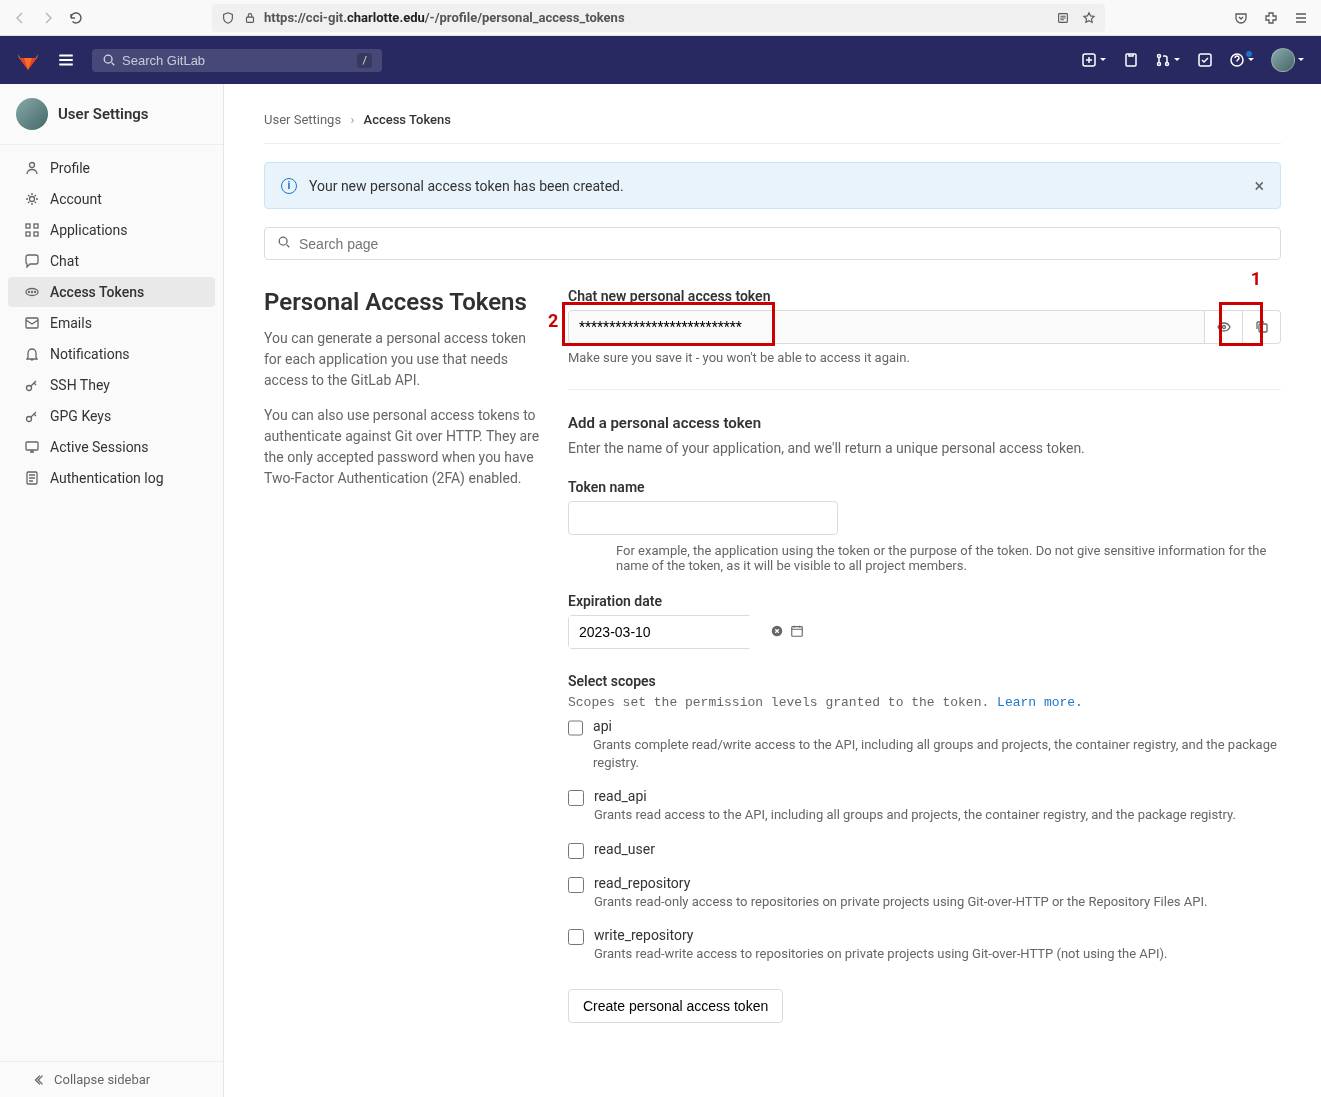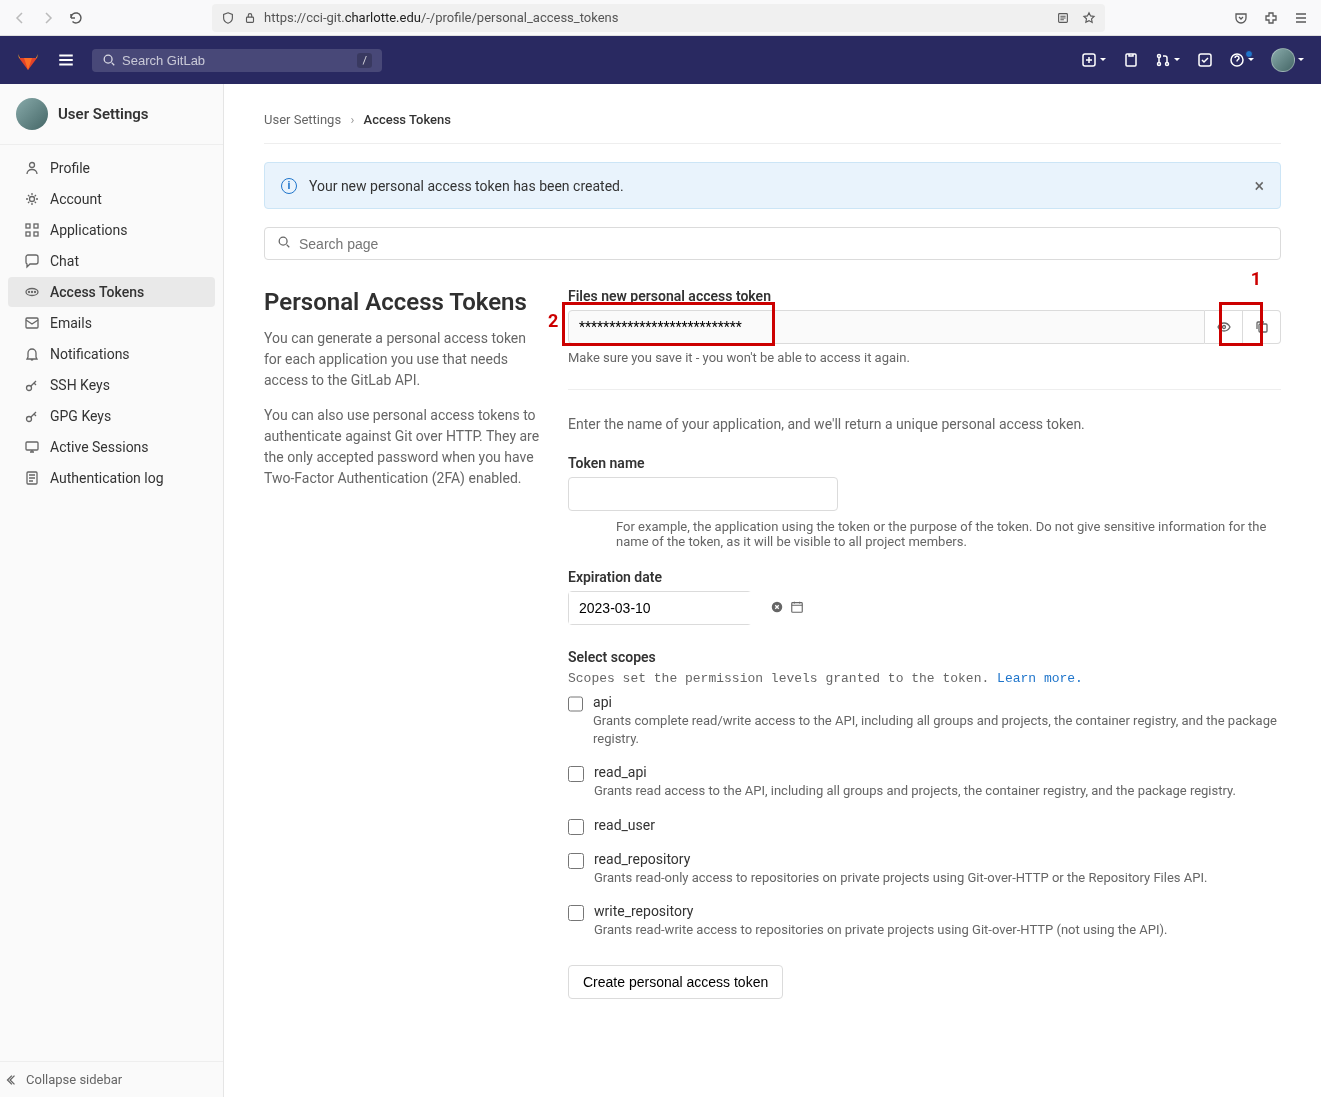--- a/index.html
+++ b/index.html
@@ -3,21 +3,21 @@
   <meta charset="utf-8">
   <style>
     * { box-sizing: border-box; margin: 0; padding: 0; }
     body { font-family: -apple-system, BlinkMacSystemFont, "Segoe UI", Roboto, sans-serif; font-size: 14px; color: #333; background: #fff; }
     
     
     .browser-chrome { height: 36px; background: #f9f9fa; border-bottom: 1px solid #e0e0e0; display: flex; align-items: center; padding: 0 12px; gap: 8px; }
     .bc-nav { display: flex; gap: 12px; align-items: center; }
     .bc-icon { width: 16px; height: 16px; color: #5a5a5a; display: flex; align-items: center; justify-content: center; cursor: pointer; }
     .bc-icon.disabled { color: #bbb; }
-    .bc-urlbar { flex: 1; margin: 0 120px 0 120px; background: #f0f0f0; border-radius: 4px; height: 28px; display: flex; align-items: center; padding: 0 8px; gap: 6px; }
+    .bc-urlbar { flex: 1; margin: 0 120px 0 120px; background: #f0f0f0; border-radius: 4px; height: 28px; display: flex; align-items: center; padding: 0 8px; gap: 6px; font-weight: bold; }
     .bc-url { color: #555; font-size: 13px; }
     .bc-url .domain { color: #222; }
     .bc-right { display: flex; gap: 14px; align-items: center; margin-left: auto; }
     
     
     .topbar { height: 48px; background: #292961; display: flex; align-items: center; padding: 0 16px; gap: 12px; }
     .topbar-left { display: flex; align-items: center; gap: 16px; }
     .topbar-logo svg { width: 24px; height: 24px; }
     .topbar-hamburger { width: 20px; height: 20px; color: #fff; cursor: pointer; display:flex; align-items:center; justify-content:center;}
     .topbar-search { flex: 0 0 290px; background: rgba(255,255,255,0.15); border-radius: 4px; height: 23px; display: flex; align-items: center; padding: 0 10px; color: rgba(255,255,255,0.8); gap: 6px; }
@@ -32,21 +32,21 @@
     
     .layout { display: flex; height: calc(100vh - 36px - 48px); }
     .sidebar { width: 224px; background: #fafafa; border-right: 1px solid #e5e5e5; display: flex; flex-direction: column; position: relative; }
     .sb-header { display: flex; align-items: center; gap: 10px; padding: 14px 16px; border-bottom: 1px solid #eee; }
     .sb-avatar { width: 32px; height: 32px; border-radius: 50%; background: linear-gradient(135deg, #8aa 0%, #466 100%); }
     .sb-title { font-weight: 600; font-size: 15px; }
     .sb-list { padding: 8px 0; flex: 1; }
     .sb-item { display: flex; align-items: center; gap: 10px; padding: 7px 16px; color: #333; cursor: pointer; font-size: 14px; border-radius: 4px; margin: 0 8px 1px 8px;}
     .sb-item.active { background: #e9e9e9; font-weight: 500; }
     .sb-icon { width: 16px; height: 16px; flex-shrink: 0; color: #666; display:flex; align-items:center; justify-content:center;}
-    .sb-collapse { padding: 10px 4px; display: flex; align-items: center; gap: 8px; color: #666; font-size: 13px; cursor: pointer; border-top: 1px solid #eee; }
+    .sb-collapse { padding: 10px 32px; display: flex; align-items: center; gap: 8px; color: #666; font-size: 13px; cursor: pointer; border-top: 1px solid #eee; }
     
     .main { flex: 1; overflow: auto; background: #fff; }
     .content { max-width: 1100px; margin: 0 auto; padding: 16px 40px 40px 40px; }
     .breadcrumb { padding: 12px 0 16px 0; font-size: 13px; color: #666; border-bottom: 1px solid #eee;}
     .breadcrumb a { color: #666; text-decoration: none; }
     .breadcrumb .sep { margin: 0 6px; color: #999;}
     .breadcrumb .current { color: #333; font-weight: 500; }
     
     .alert { background: #e9f3fc; border: 1px solid #cce5f6; border-radius: 4px; padding: 12px 16px; display: flex; align-items: center; gap: 12px; margin: 18px 0; }
     .alert .alert-icon { color: #1f75cb; flex-shrink: 0; width:16px; height:16px; border:1.5px solid #1f75cb; border-radius:50%; display:flex; align-items:center; justify-content:center; font-size:11px; font-weight:bold;}
@@ -305,21 +305,21 @@
           </span>
           <span>Notifications</span>
         </div>
         <div class="sb-item">
           <span class="sb-icon">
             <svg width="16" height="16" viewBox="0 0 16 16" fill="none" stroke="currentColor" stroke-width="1.3">
               <circle cx="5" cy="11" r="2.5"></circle>
               <path d="M7 9l5-5M10 6l2 2"></path>
             </svg>
           </span>
-          <span>SSH Keys</span>
+          <span>SSH They</span>
         </div>
         <div class="sb-item">
           <span class="sb-icon">
             <svg width="16" height="16" viewBox="0 0 16 16" fill="none" stroke="currentColor" stroke-width="1.3">
               <circle cx="5" cy="11" r="2.5"></circle>
               <path d="M7 9l5-5M10 6l2 2"></path>
             </svg>
           </span>
           <span>GPG Keys</span>
         </div>
@@ -378,41 +378,42 @@
           <p class="help">You can generate a personal access token for each application you use that needs access to the GitLab API.</p>
           <p class="help">You can also use personal access tokens to authenticate against Git over HTTP. They are the only accepted password when you have Two-Factor Authentication (2FA) enabled.</p>
         </div>
 
         <div class="col-right">
           <div class="token-wrap">
             <span class="annot" style="top:-20px; right:20px;">1</span>
             <span class="annot" style="top:22px; left:-20px;">2</span>
             <span class="annot-box" style="top:14px; left:-6px; width:213px; height:44px;"></span>
             <span class="annot-box" style="top:14px; right:18px; width:44px; height:44px;"></span>
-            <label class="section-label">Files new personal access token</label>
+            <label class="section-label">Chat new personal access token</label>
             <div class="input-row">
               <input class="token-input" type="text" readonly="" value="***************************" style="">
               <span class="btn-square left-open">
                   <svg width="16" height="16" viewBox="0 0 16 16" fill="none" stroke="currentColor" stroke-width="1.3">
                     <path d="M2 8s2-4 6-4 6 4 6 4-2 4-6 4-6-4-6-4z"></path>
                     <circle cx="8" cy="8" r="1.5"></circle>
                   </svg>
                 </span>
               <span class="btn-square">
                   <svg width="16" height="16" viewBox="0 0 16 16" fill="none" stroke="currentColor" stroke-width="1.3">
                     <rect x="5" y="5" width="8" height="8" rx="1"></rect>
                     <path d="M3 10V4a1 1 0 0 1 1-1h6"></path>
                   </svg>
                 </span>
             </div>
             <p class="hint">Make sure you save it - you won't be able to access it again.</p>
           </div>
 
           <hr class="divider">
 
+          <h2 class="subheading">Add a personal access token</h2>
           <p class="help" style="margin-bottom:20px;">Enter the name of your application, and we'll return a unique personal access token.</p>
 
           <label class="section-label">Token name</label>
           <input class="text-input" type="text" style="">
           <p class="hint" style="margin-top:8px; margin-bottom:20px;margin-left:48px;">For example, the application using the token or the purpose of the token. Do not give sensitive information for the name of the token, as it will be visible to all project members.</p>
 
           <label class="section-label">Expiration date</label>
           <div class="date-wrap">
             <input type="text" value="2023-03-10" style="">
             <span class="clear"><svg width="14" height="14" viewBox="0 0 16 16" fill="currentColor">

